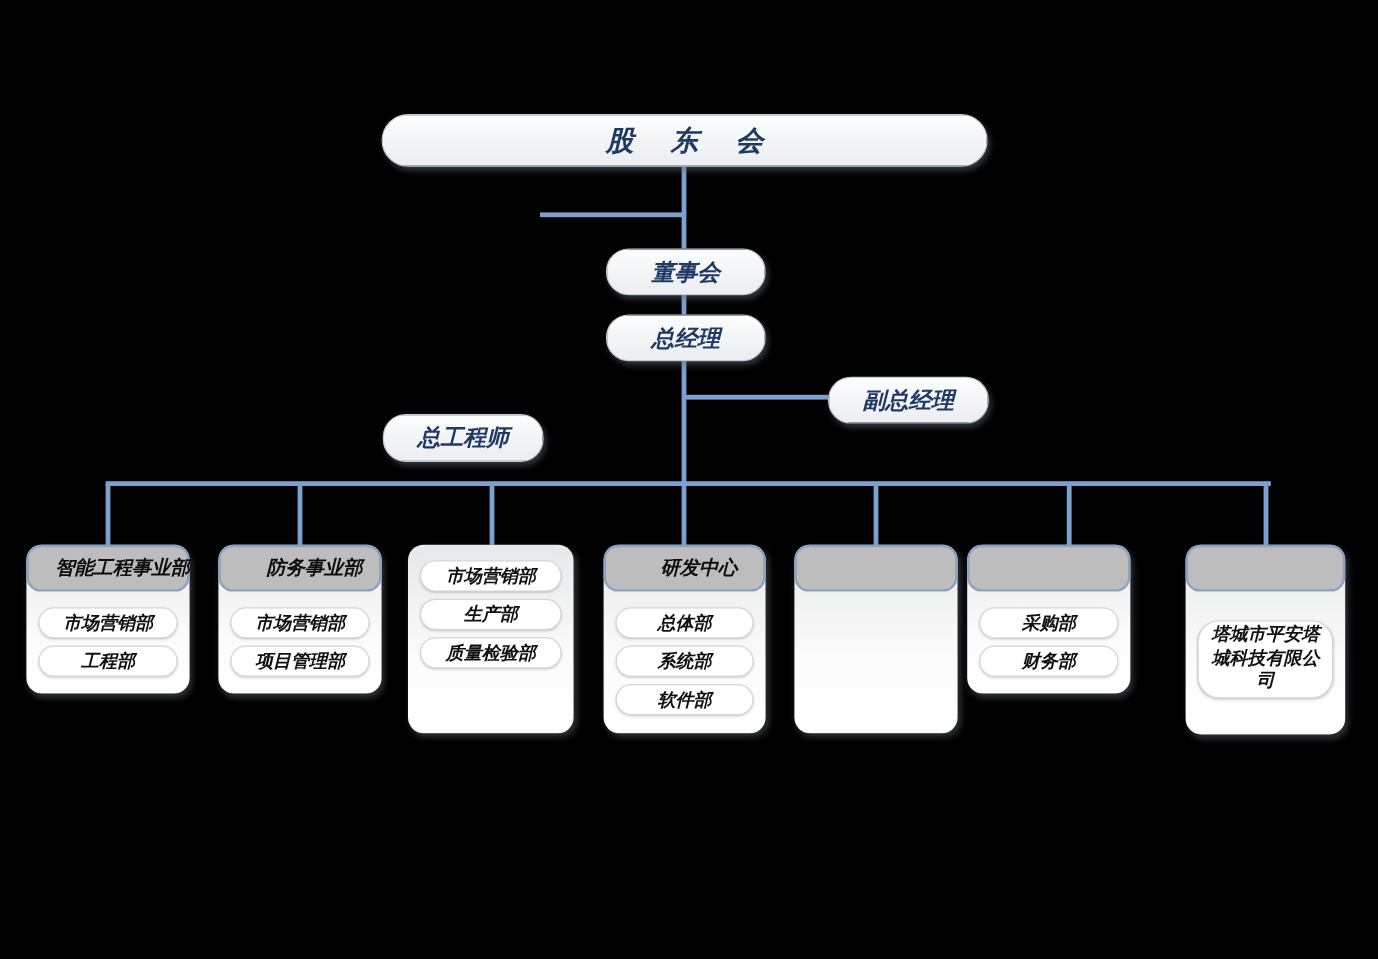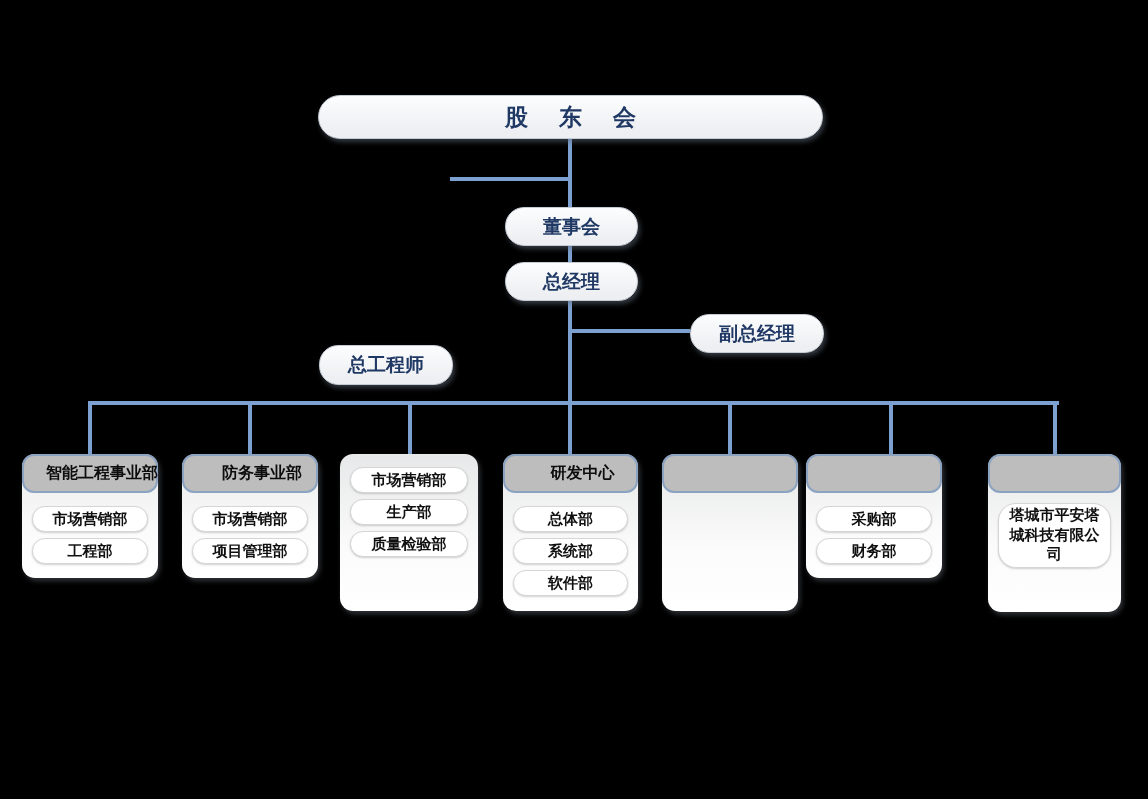--- a/index.html
+++ b/index.html
@@ -1,18 +1,18 @@
 <!DOCTYPE html>
 <html style="--canvas-bg: #000000; --line-color: #7CA0CF; --node-text-color: #1F3864; --header-bg: #BDBDBD; --header-border: #8BA3C1;"><head>
 <meta charset="utf-8">
 <style>
   html,body{margin:0;padding:0;background:#000;}
   .canvas{
     position:relative;width:1148px;height:799px;background:var(--canvas-bg,#000);
-    font-family:"Liberation Serif","DejaVu Serif",serif;overflow:hidden;
+    font-family:"Liberation Serif","DejaVu Serif",serif;overflow:hidden;font-style:italic;
   }
   
   .line{position:absolute;background:var(--line-color,#7CA0CF);}
   .line.v{width:4px;}
   .line.h{height:4px;}
   
   .node{
     position:absolute;display:flex;align-items:center;justify-content:center;
     background:linear-gradient(180deg,#fcfdfe 0%,#edeff2 85%);
     border:1px solid #c3cad3;border-radius:19px;
@@ -39,21 +39,21 @@
   }
   .group-body{display:flex;flex-direction:column;padding:13px 10px 0;gap:6px;}
   .dept-pill{
     min-height:26px;border-radius:13px;background:#ffffff;
     border:1px solid #d6d6d6;
     display:flex;align-items:center;justify-content:center;
     font-weight:bold;font-size:15px;color:#101010;
     box-shadow:0 1px 2px rgba(0,0,0,.18);
     box-sizing:border-box;white-space:nowrap;
   }
-  .group-wide .group-body{padding-top:10px;gap:24px;}
+  .group-wide .group-body{padding-top:24px;gap:24px;}
   .group-wide .dept-pill{
     min-height:42px;border-radius:18px;white-space:normal;
     text-align:center;line-height:1.3;padding:2px 4px;font-size:15px;
   }
 </style>
 </head>
 <body>
 
 <div class="canvas">
 

